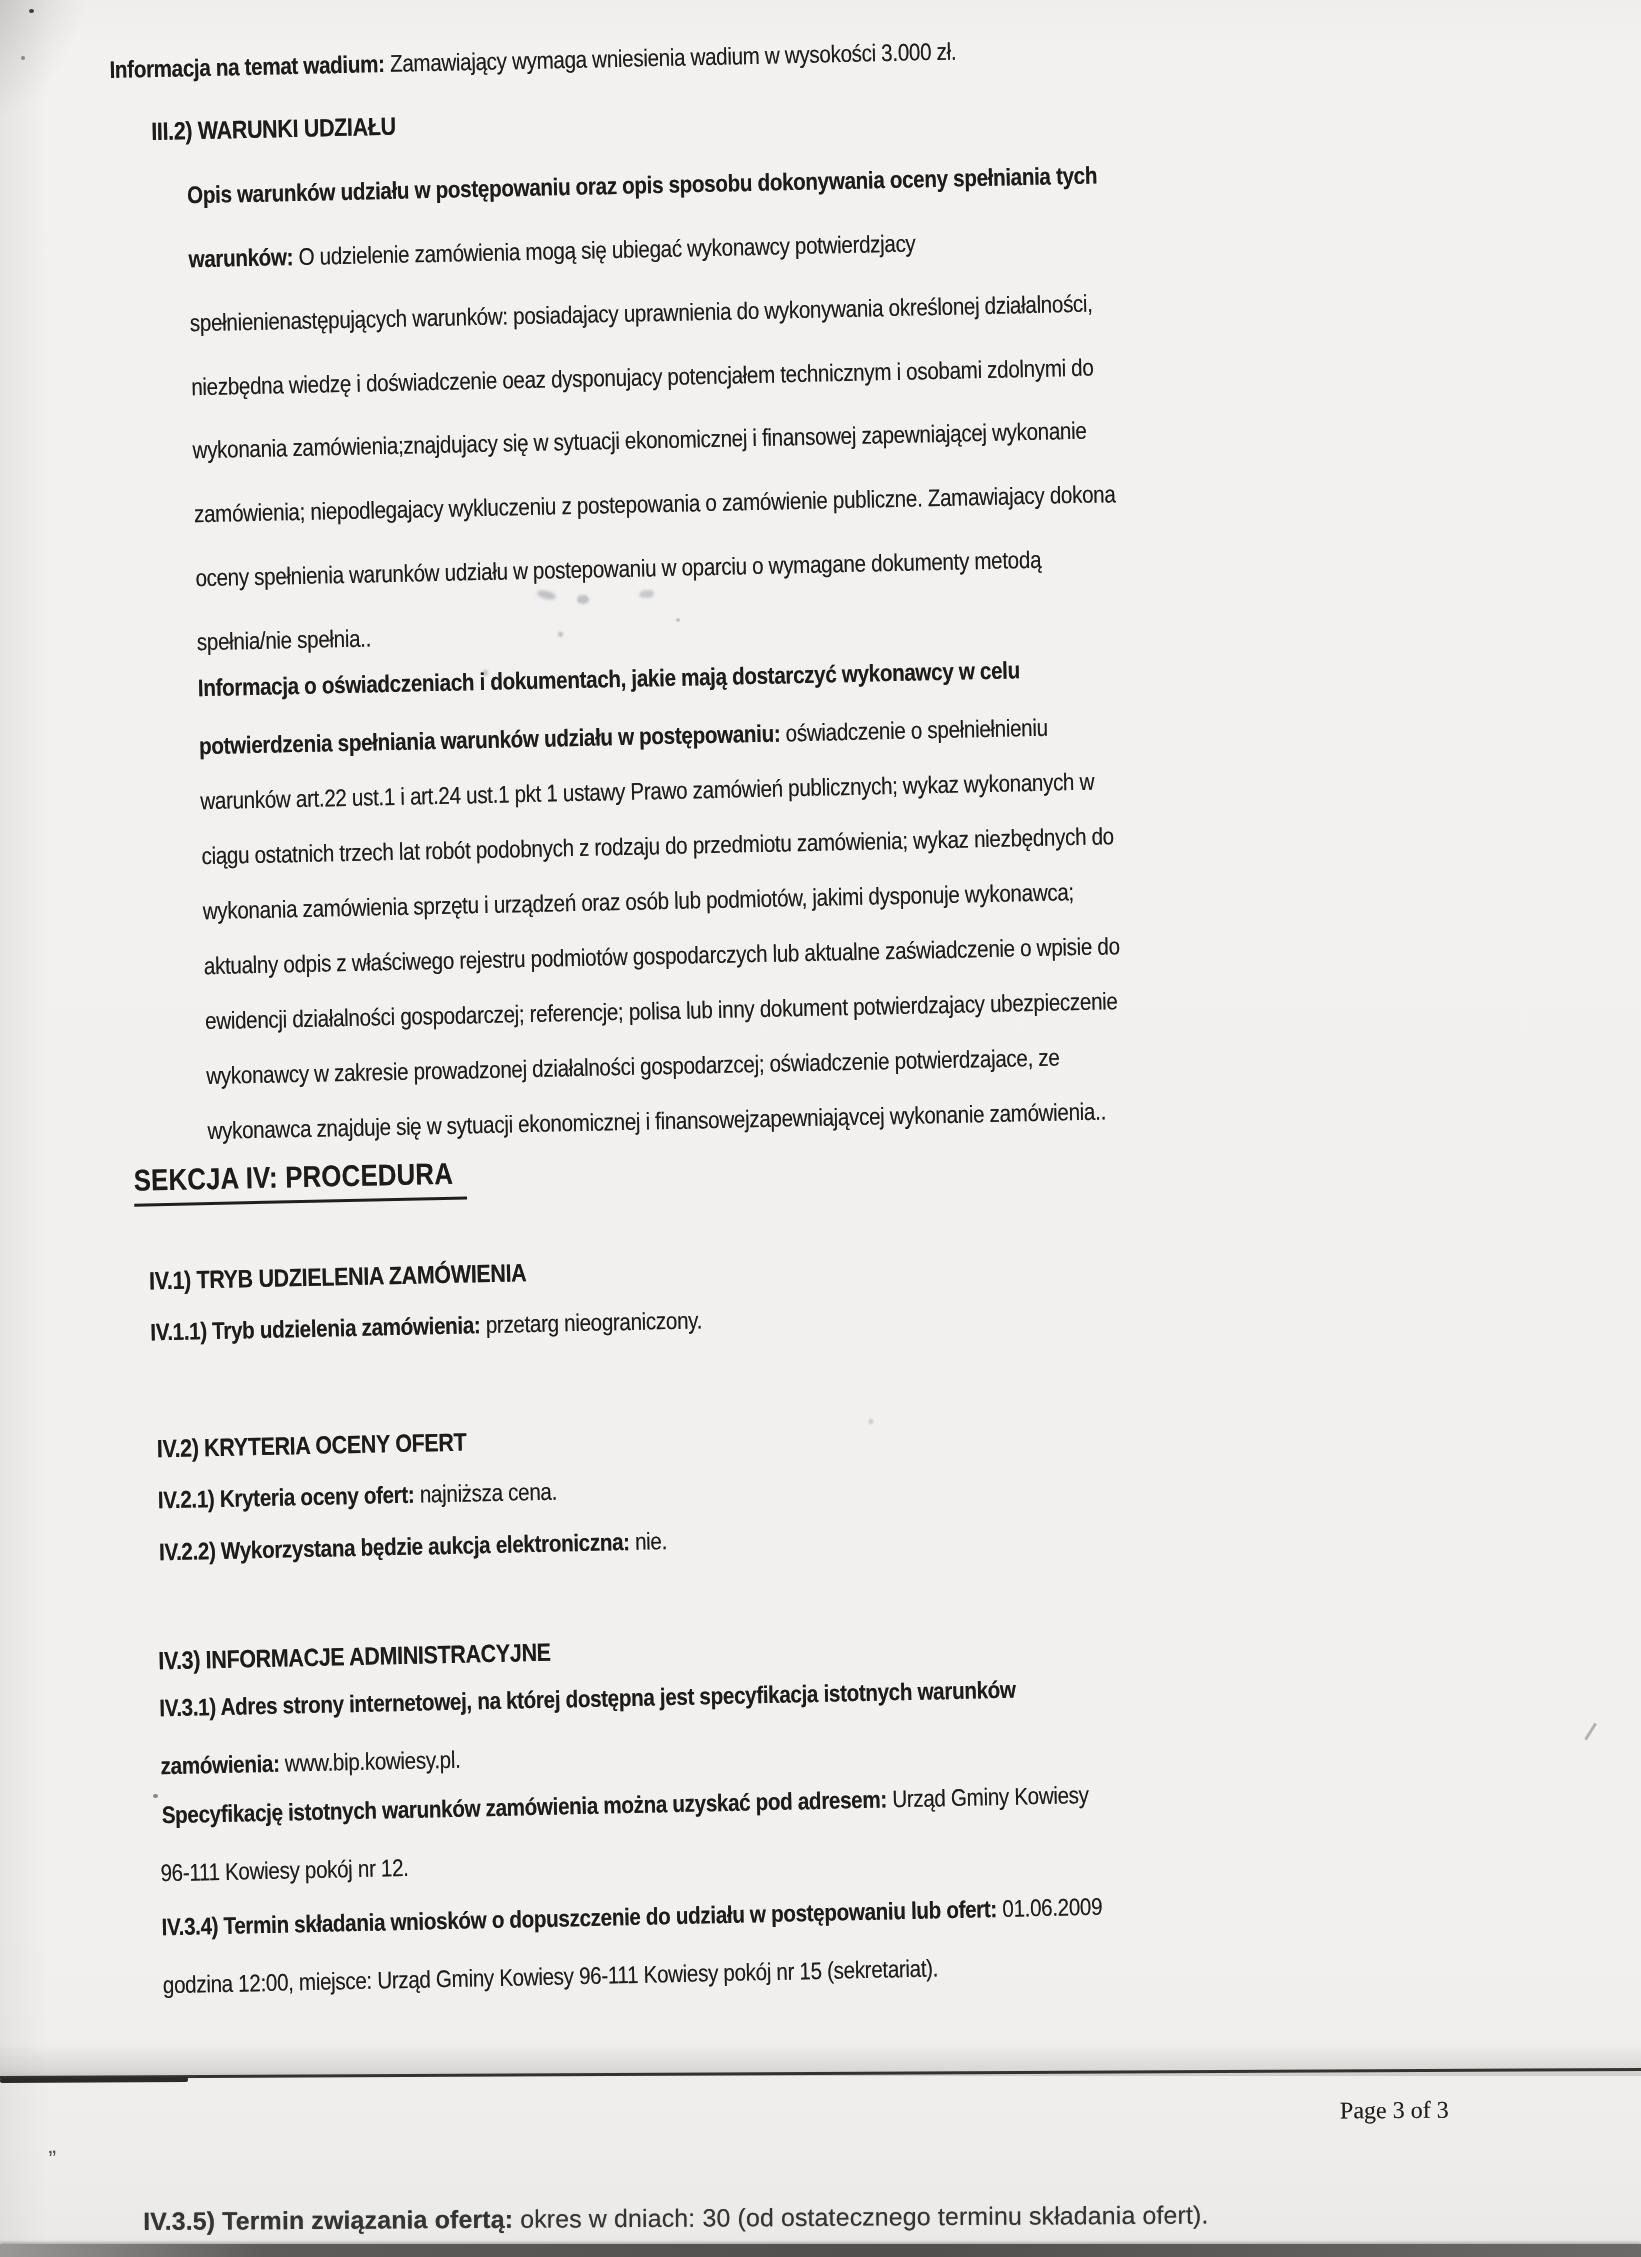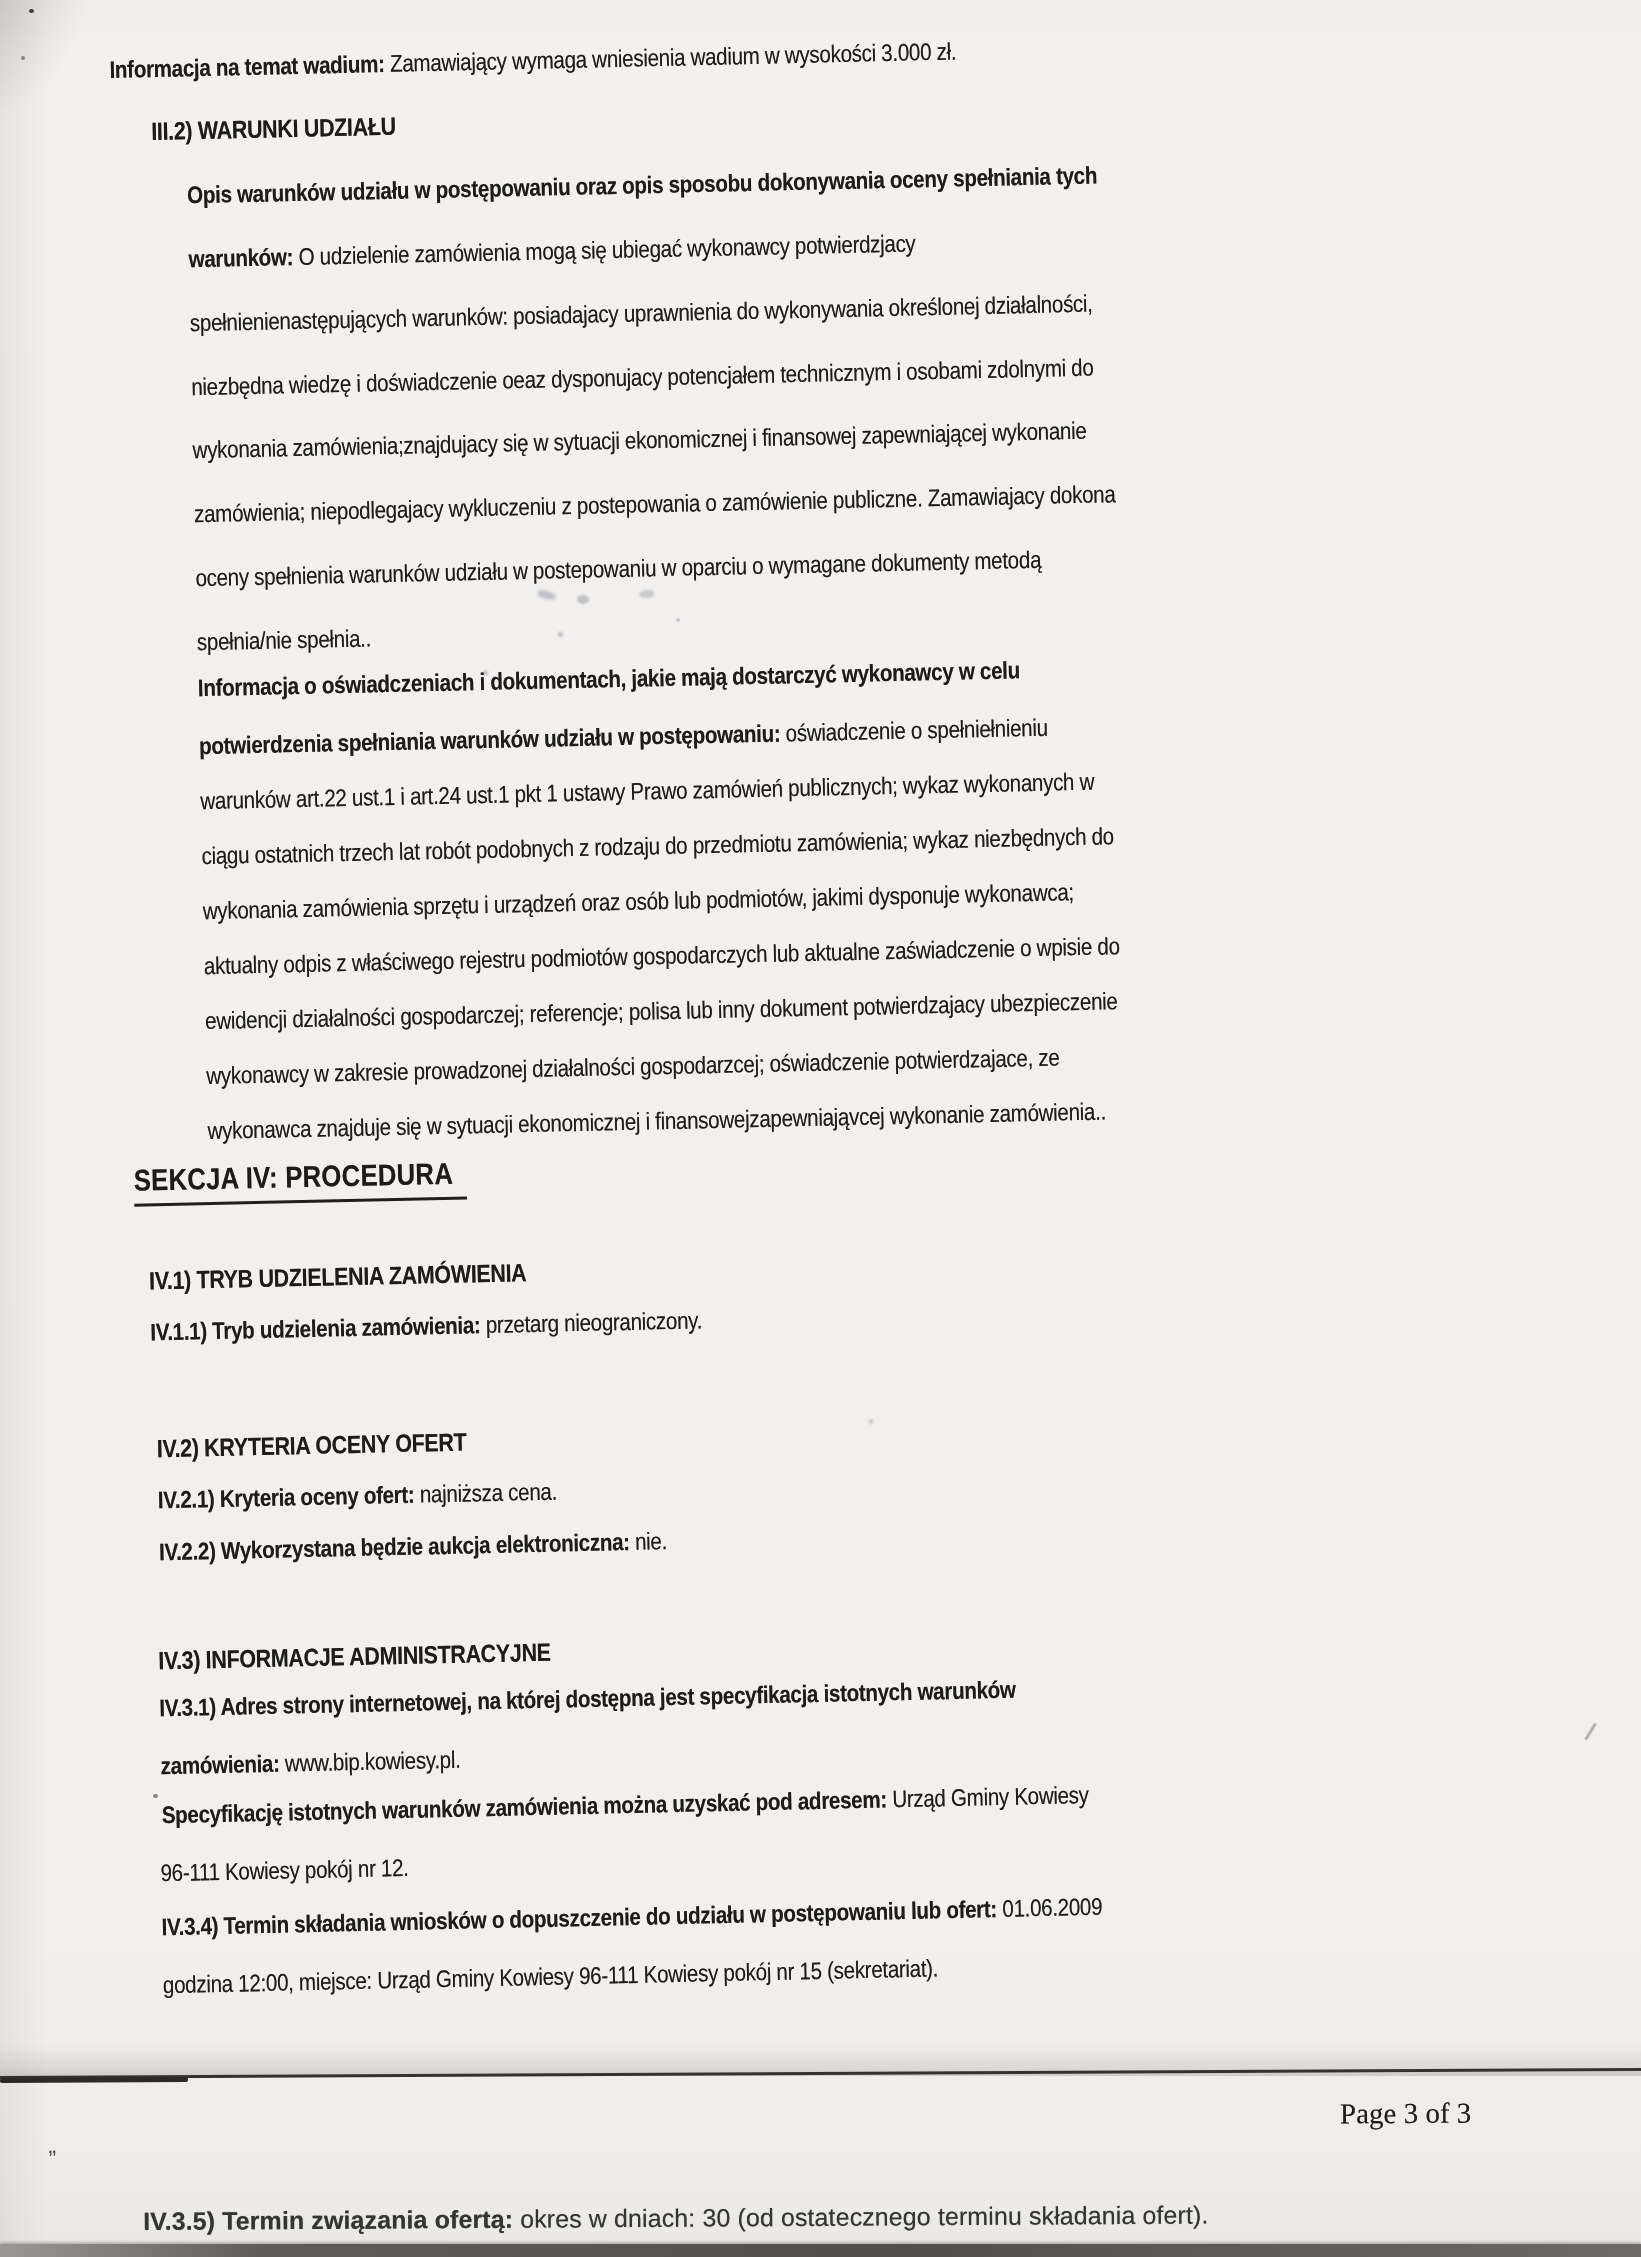--- a/index.html
+++ b/index.html
@@ -28,21 +28,21 @@
     border-bottom:3.4px solid #201f1e;padding:0 15.4px 6.8px 0;
   }
   .footer-line{
     position:absolute;white-space:nowrap;font-size:25px;letter-spacing:0.1px;
     color:#343432;text-shadow:0 0 0.8px rgba(60,60,58,0.6);
     transform:rotate(-0.35deg);transform-origin:0 0;
   }
   .page-label{
     position:absolute;white-space:nowrap;
     font-family:"Liberation Serif","DejaVu Serif",serif;
-    font-size:29px;color:#1e1d1c;text-shadow:0 0 0.6px rgba(40,40,40,0.5);
+    font-size:24px;color:#1e1d1c;text-shadow:0 0 0.6px rgba(40,40,40,0.5);
     transform:rotate(-0.4deg);
   }
   .divider{
     position:absolute;left:-3.9px;top:2076px;width:1651px;height:2.9px;
     background:#33322f;transform:rotate(-0.28deg);transform-origin:0 0;
   }
   .divider-left{
     position:absolute;left:0;top:2078px;width:188px;height:4.8px;
     background:#2b2a28;transform:rotate(-0.3deg);transform-origin:0 0;border-radius:1.9px;
   }

